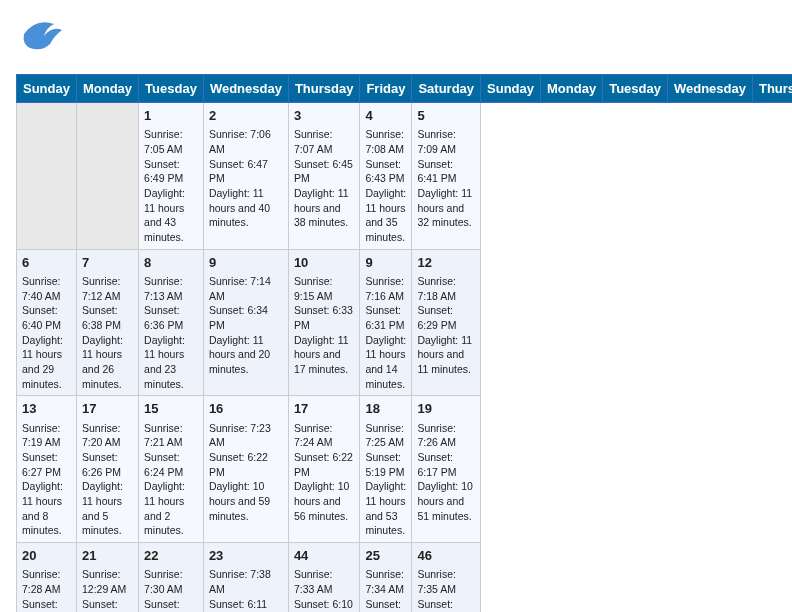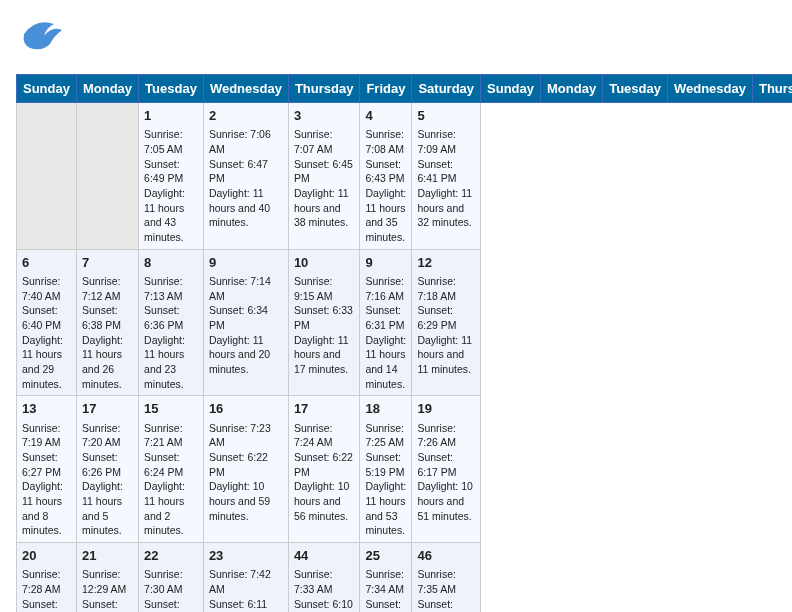--- a/index.html
+++ b/index.html
@@ -303,21 +303,21 @@
         <td>
           <div class="cell-content">
             <span class="day-num">22</span>
             <div>Sunrise: 7:30 AM</div>
             <div>Sunset: 6:13 PM</div>
           </div>
         </td>
         <td>
           <div class="cell-content">
             <span class="day-num">23</span>
-            <div>Sunrise: 7:42 AM</div>
+            <div>Sunrise: 7:38 AM</div>
             <div>Sunset: 6:11 PM</div>
           </div>
         </td>
         <td>
           <div class="cell-content">
             <span class="day-num">44</span>
             <div>Sunrise: 7:33 AM</div>
             <div>Sunset: 6:10 PM</div>
           </div>
         </td>

